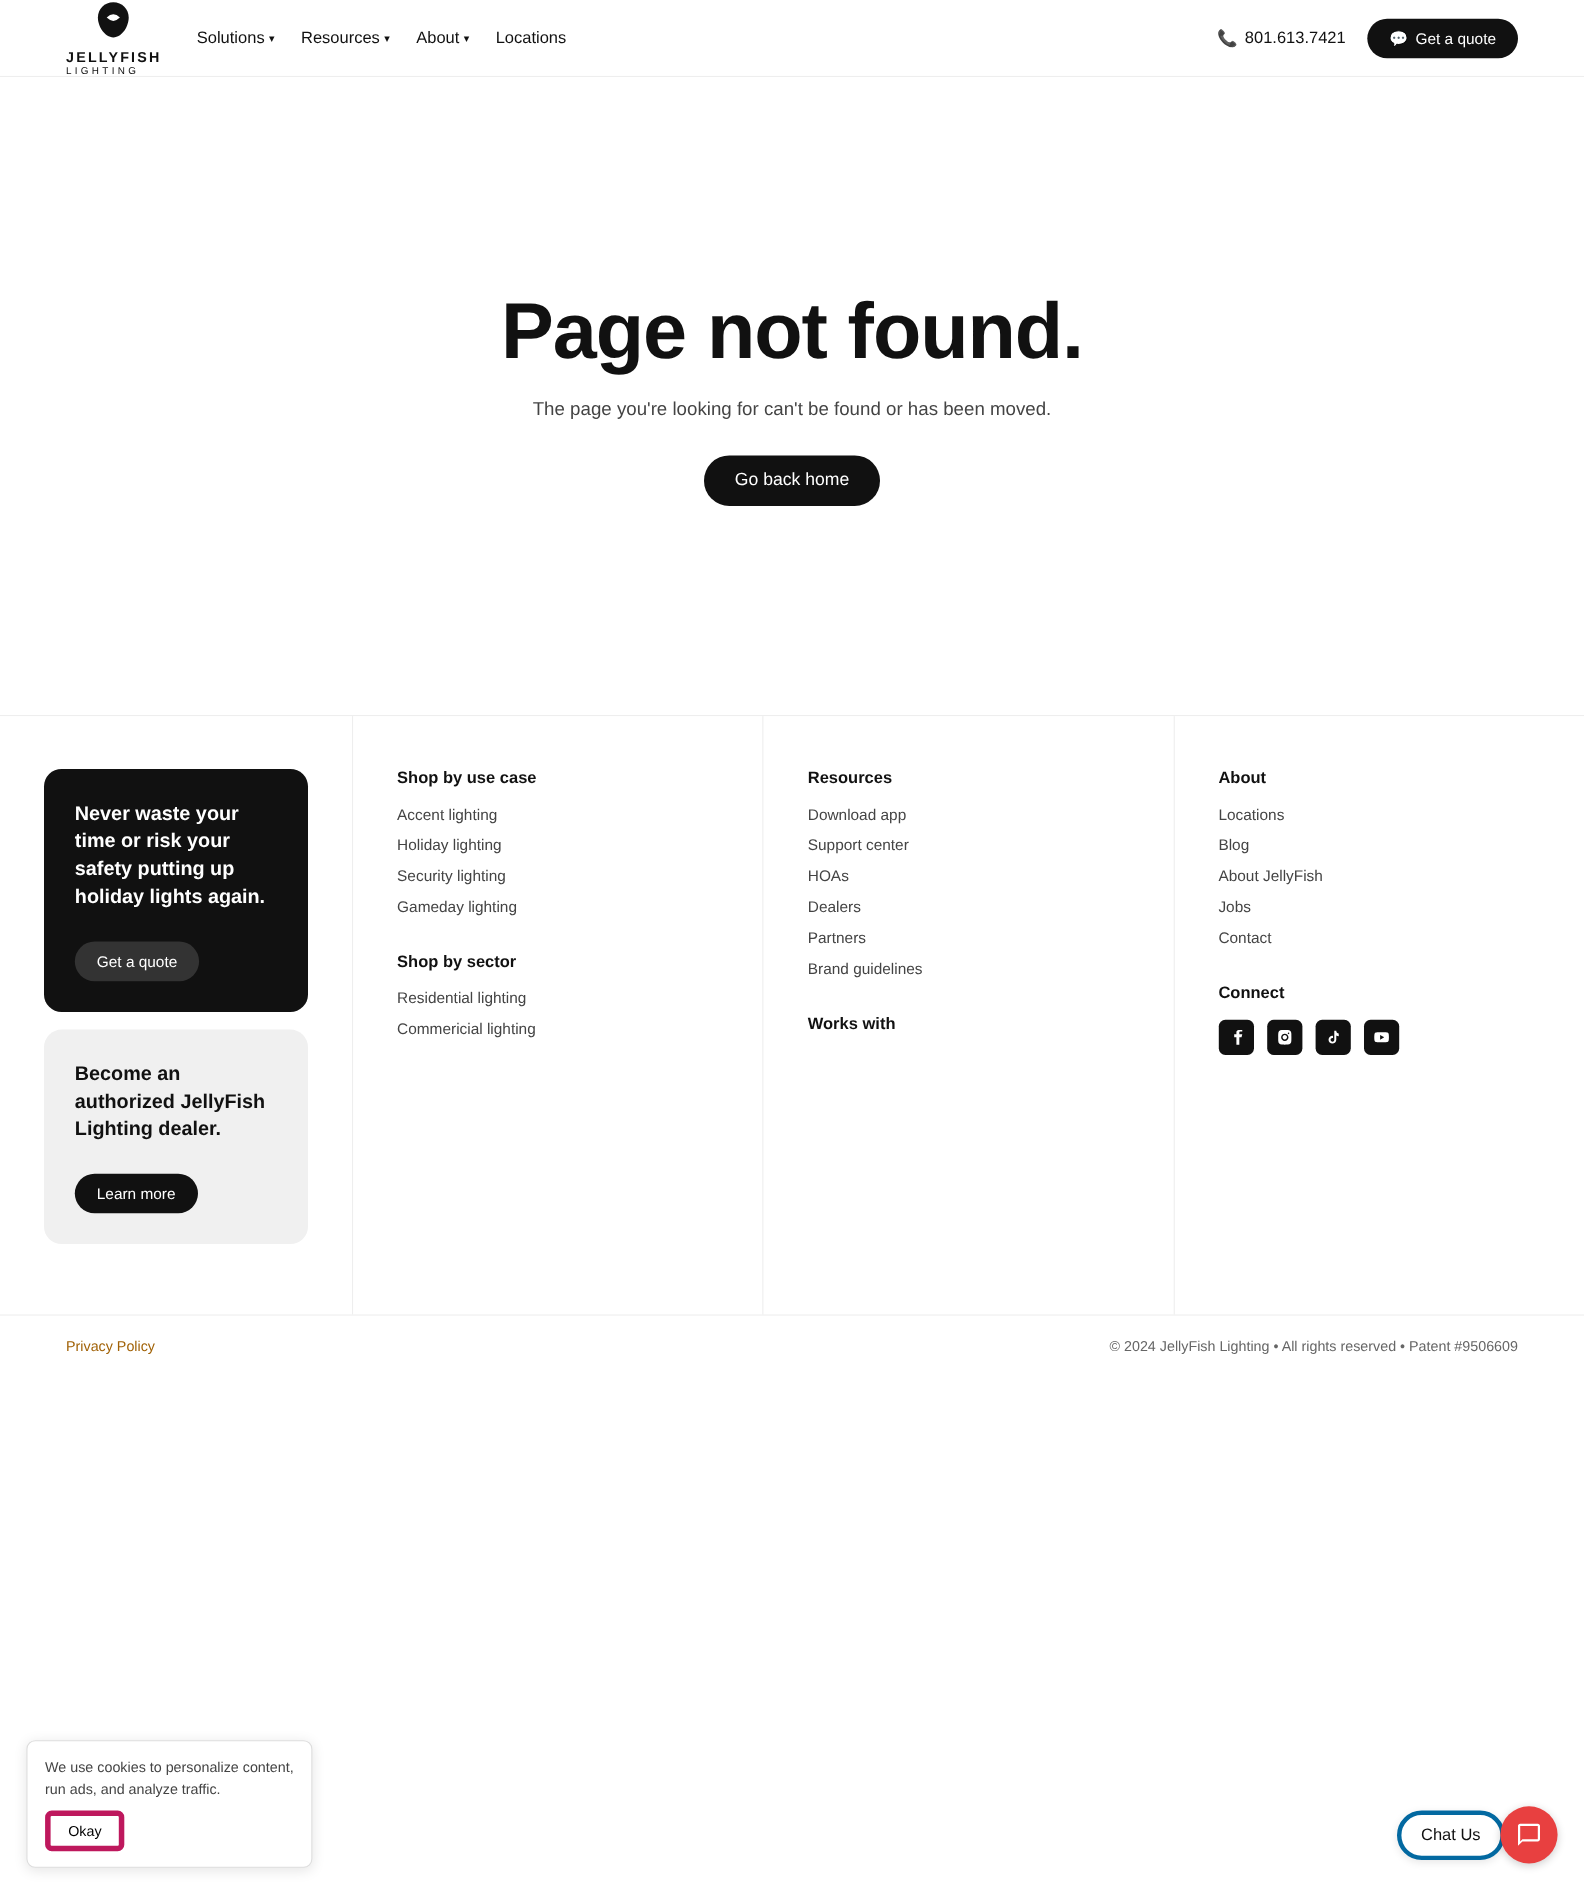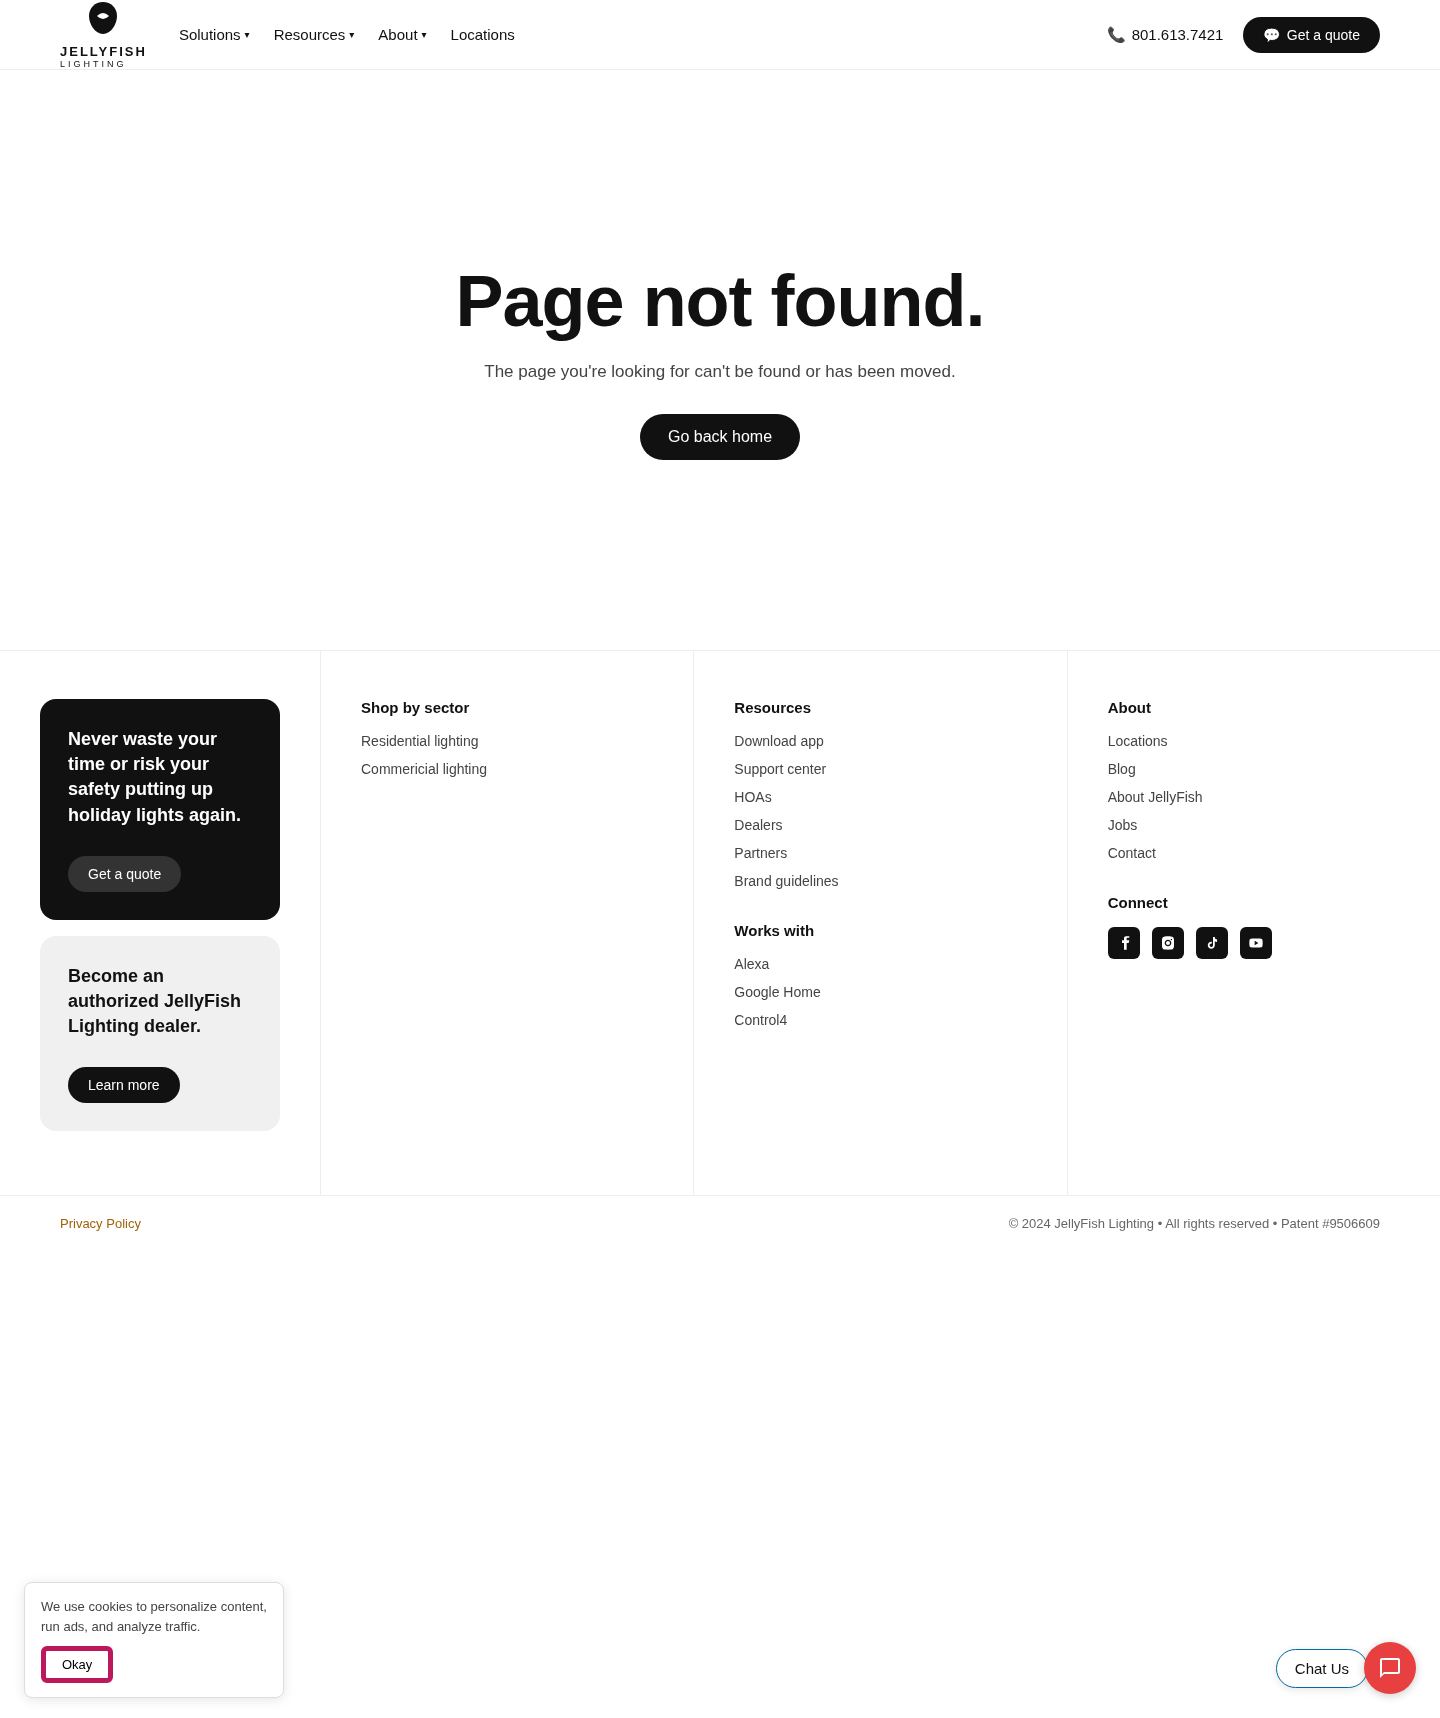--- a/index.html
+++ b/index.html
@@ -56,21 +56,21 @@
       background: #fff; border: 5px solid #be185d; border-radius: 6px;
       padding: 6px 16px; font-size: 13px; cursor: pointer; align-self: flex-start;
     }
 
     
     .chat-widget {
       position: fixed; bottom: 24px; right: 24px;
       display: flex; align-items: center; gap: 0; z-index: 200;
     }
     .chat-label {
-      background: #fff; border: 1px solid #0369a1; border-radius: 50px;
+      background: #fff; border: 4px solid #0369a1; border-radius: 50px;
       padding: 10px 18px 10px 18px; font-size: 15px; font-weight: 500;
       box-shadow: 0 2px 8px rgba(0,0,0,0.1); margin-right: -4px;
     }
     .chat-circle {
       width: 52px; height: 52px; background: #e84040; border-radius: 50%;
       display: flex; align-items: center; justify-content: center;
       cursor: pointer; box-shadow: 0 2px 8px rgba(0,0,0,0.2);
     }
     .chat-circle svg { width: 24px; height: 24px; fill: #fff; }
 
@@ -199,20 +199,29 @@
         <button class="promo-btn dark-btn">Get a quote</button>
       </div>
       <div class="promo-card light">
         <p class="promo-title">Become an authorized JellyFish Lighting dealer.</p>
         <button class="promo-btn light-btn">Learn more</button>
       </div>
     </div>
 
     <div class="footer-col">
       <div class="footer-section">
+        <div class="footer-nav-title">Shop by use case</div>
+        <ul class="footer-nav-list">
+          <li><a href="#">Accent lighting</a></li>
+          <li><a href="#">Holiday lighting</a></li>
+          <li><a href="#">Security lighting</a></li>
+          <li><a href="#">Gameday lighting</a></li>
+        </ul>
+      </div>
+      <div class="footer-section">
         <div class="footer-nav-title">Shop by sector</div>
         <ul class="footer-nav-list">
           <li><a href="#">Residential lighting</a></li>
           <li><a href="#">Commericial lighting</a></li>
         </ul>
       </div>
     </div>
 
     <div class="footer-col">
       <div class="footer-section">
@@ -221,25 +230,20 @@
           <li><a href="#">Download app</a></li>
           <li><a href="#">Support center</a></li>
           <li><a href="#">HOAs</a></li>
           <li><a href="#">Dealers</a></li>
           <li><a href="#">Partners</a></li>
           <li><a href="#">Brand guidelines</a></li>
         </ul>
       </div>
       <div class="footer-section">
         <div class="footer-nav-title">Works with</div>
-        <ul class="footer-nav-list">
-          <li><a href="#">Alexa</a></li>
-          <li><a href="#">Google Home</a></li>
-          <li><a href="#">Control4</a></li>
-        </ul>
       </div>
     </div>
 
     <div class="footer-col">
       <div class="footer-section">
         <div class="footer-nav-title">About</div>
         <ul class="footer-nav-list">
           <li><a href="#">Locations</a></li>
           <li><a href="#">Blog</a></li>
           <li><a href="#">About JellyFish</a></li>

